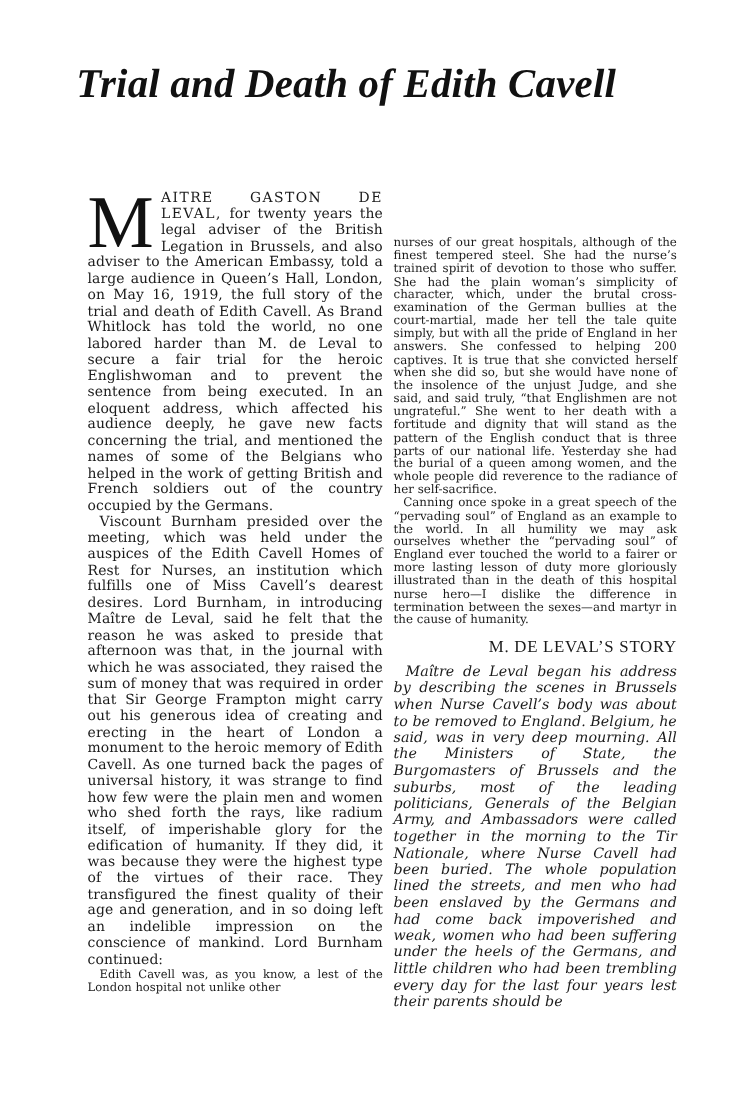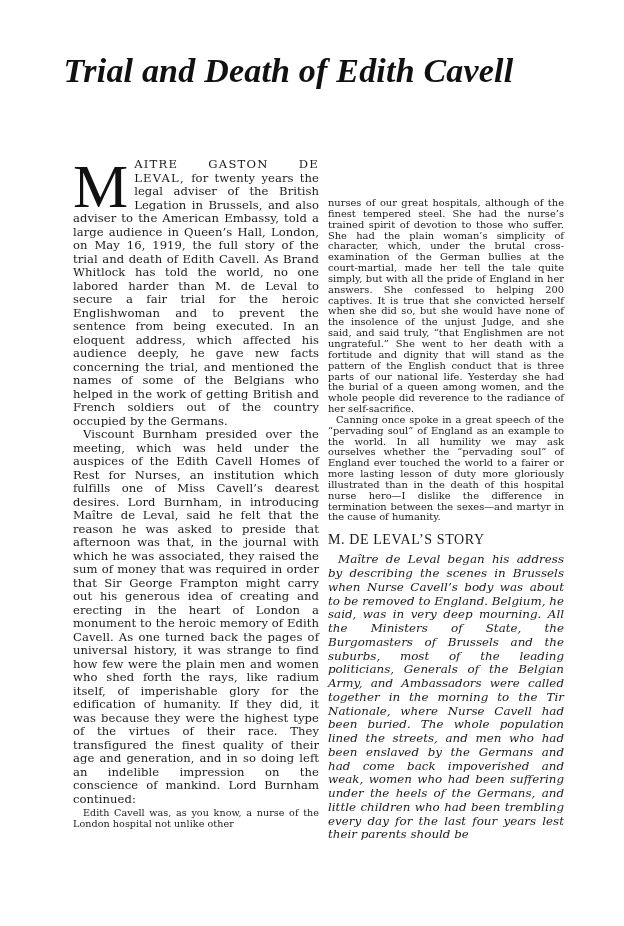--- a/index.html
+++ b/index.html
@@ -10,38 +10,38 @@
   .col-left { left: 73px; width: 246px; font-size: 11.6px; line-height: 13.5px; letter-spacing: 0.05px; }
   .col-right { left: 328px; width: 236px; margin-top: 40px; }
   .col p { margin: 0; }
   .indent { text-indent: 10px; }
   .dropcap { float: left; font-family: "Liberation Serif", serif; font-size: 62px; line-height: 48px; margin: 2px 6px 0 0; padding-top: 2px; color: #111; }
   .dropcap-lead { letter-spacing: 1.2px; }
   .quote-left { font-size: 9.6px; line-height: 11px; padding: 0 0 0 0; margin-top: 1px !important; }
   .quote-left.first { text-indent: 10px; }
   .small { font-size: 9.9px; line-height: 10.85px; }
   .small.indent { text-indent: 8px; }
-  .section-heading { text-align: left; font-family: "Liberation Serif", serif; font-size: 14px; letter-spacing: 0.6px; margin: 9px 0 5px 0 !important; line-height: 16px; }
+  .section-heading { text-align: right; font-family: "Liberation Serif", serif; font-size: 14px; letter-spacing: 0.6px; margin: 9px 0 5px 0 !important; line-height: 16px; }
   .large { font-size: 11.9px; line-height: 13.75px; }
   .large.indent { text-indent: 10px; font-style: italic; }
 </style>
 </head>
 <body>
 
 <h1 class="title">Trial and Death of Edith Cavell</h1>
 
 <div class="subtitle">
 </div>
 
 <div class="col col-left">
   <p>
     <span class="dropcap">M</span><span class="dropcap-lead">AITRE GASTON DE LEVAL,</span><span> for twenty years the legal adviser of the British Legation in Brussels, and also adviser to the American Embassy, told a large audience in Queen’s Hall, London, on May 16, 1919, the full story of the trial and death of Edith Cavell.  As Brand Whitlock has told the world, no one labored harder than M. de Leval to secure a fair trial for the heroic Englishwoman and to prevent the sentence from being executed.  In an eloquent address, which affected his audience deeply, he gave new facts concerning the trial, and mentioned the names of some of the Belgians who helped in the work of getting British and French soldiers out of the country occupied by the Germans.</span>
   </p>
   <p class="indent">Viscount Burnham presided over the meeting, which was held under the auspices of the Edith Cavell Homes of Rest for Nurses, an institution which fulfills one of Miss Cavell’s dearest desires. Lord Burnham, in introducing Maître de Leval, said he felt that the reason he was asked to preside that afternoon was that, in the journal with which he was associated, they raised the sum of money that was required in order that Sir George Frampton might carry out his generous idea of creating and erecting in the heart of London a monument to the heroic memory of Edith Cavell.  As one turned back the pages of universal history, it was strange to find how few were the plain men and women who shed forth the rays, like radium itself, of imperishable glory for the edification of humanity.  If they did, it was because they were the highest type of the virtues of their race.  They transfigured the finest quality of their age and generation, and in so doing left an indelible impression on the conscience of mankind.  Lord Burnham continued:</p>
-  <p class="quote-left first">Edith Cavell was, as you know, a nurse of the London hospital not unlike other</p>
+  <p class="quote-left first">Edith Cavell was, as you know, a lest of the London hospital not unlike other</p>
 </div>
 
 <div class="col col-right">
   <p class="small">nurses of our great hospitals, although of the finest tempered steel.  She had the nurse’s trained spirit of devotion to those who suffer.  She had the plain woman’s simplicity of character, which, under the brutal cross-examination of the German bullies at the court-martial, made her tell the tale quite simply, but with all the pride of England in her answers.  She confessed to helping 200 captives.  It is true that she convicted herself when she did so, but she would have none of the insolence of the unjust Judge, and she said, and said truly, “that Englishmen are not ungrateful.”  She went to her death with a fortitude and dignity that will stand as the pattern of the English conduct that is three parts of our national life.  Yesterday she had the burial of a queen among women, and the whole people did reverence to the radiance of her self-sacrifice.</p>
   <p class="small indent">Canning once spoke in a great speech of the “pervading soul” of England as an example to the world.  In all humility we may ask ourselves whether the “pervading soul” of England ever touched the world to a fairer or more lasting lesson of duty more gloriously illustrated than in the death of this hospital nurse hero—I dislike the difference in termination between the sexes—and martyr in the cause of humanity.</p>
   <p class="section-heading">M. DE LEVAL’S STORY</p>
   <p class="large indent">Maître de Leval began his address by describing the scenes in Brussels when Nurse Cavell’s body was about to be removed to England.  Belgium, he said, was in very deep mourning.  All the Ministers of State, the Burgomasters of Brussels and the suburbs, most of the leading politicians, Generals of the Belgian Army, and Ambassadors were called together in the morning to the Tir Nationale, where Nurse Cavell had been buried.  The whole population lined the streets, and men who had been enslaved by the Germans and had come back impoverished and weak, women who had been suffering under the heels of the Germans, and little children who had been trembling every day for the last four years lest their parents should be</p>
 </div>
 
 </body></html>

